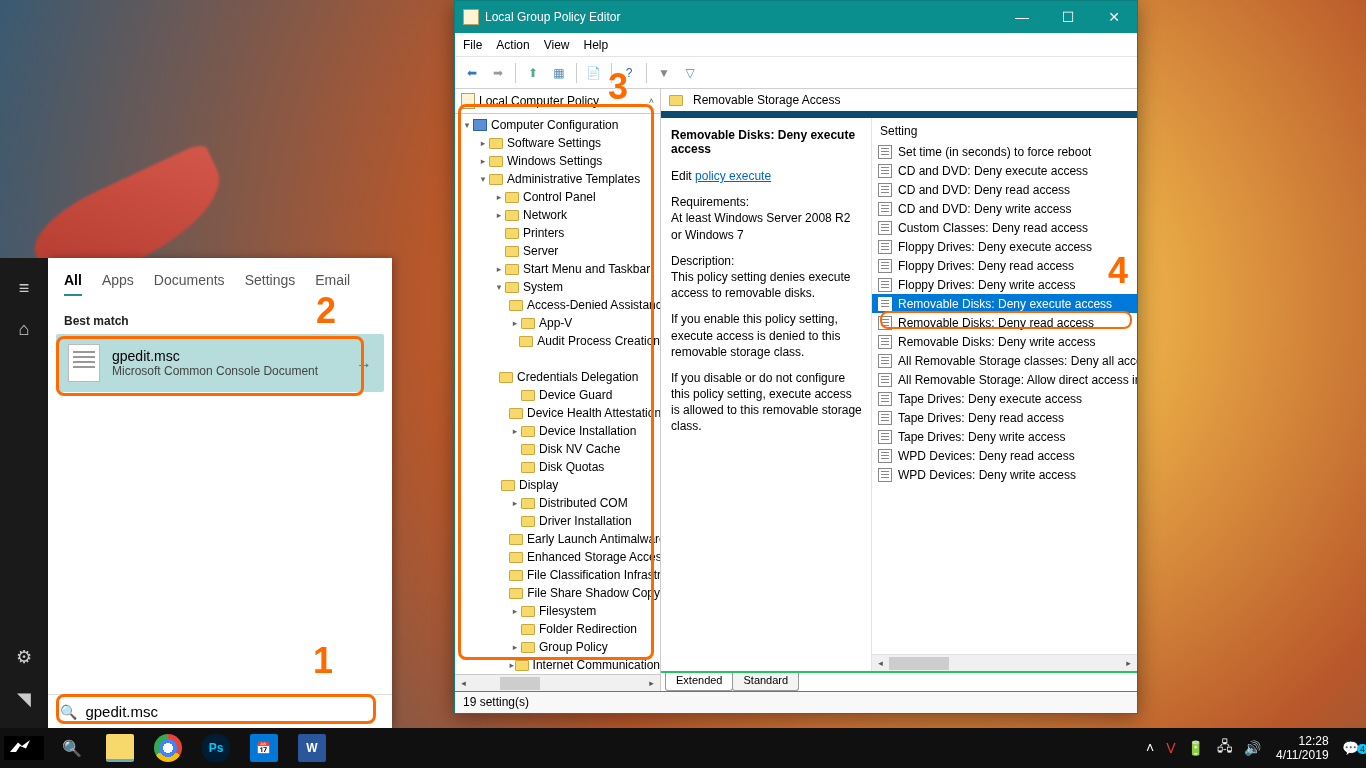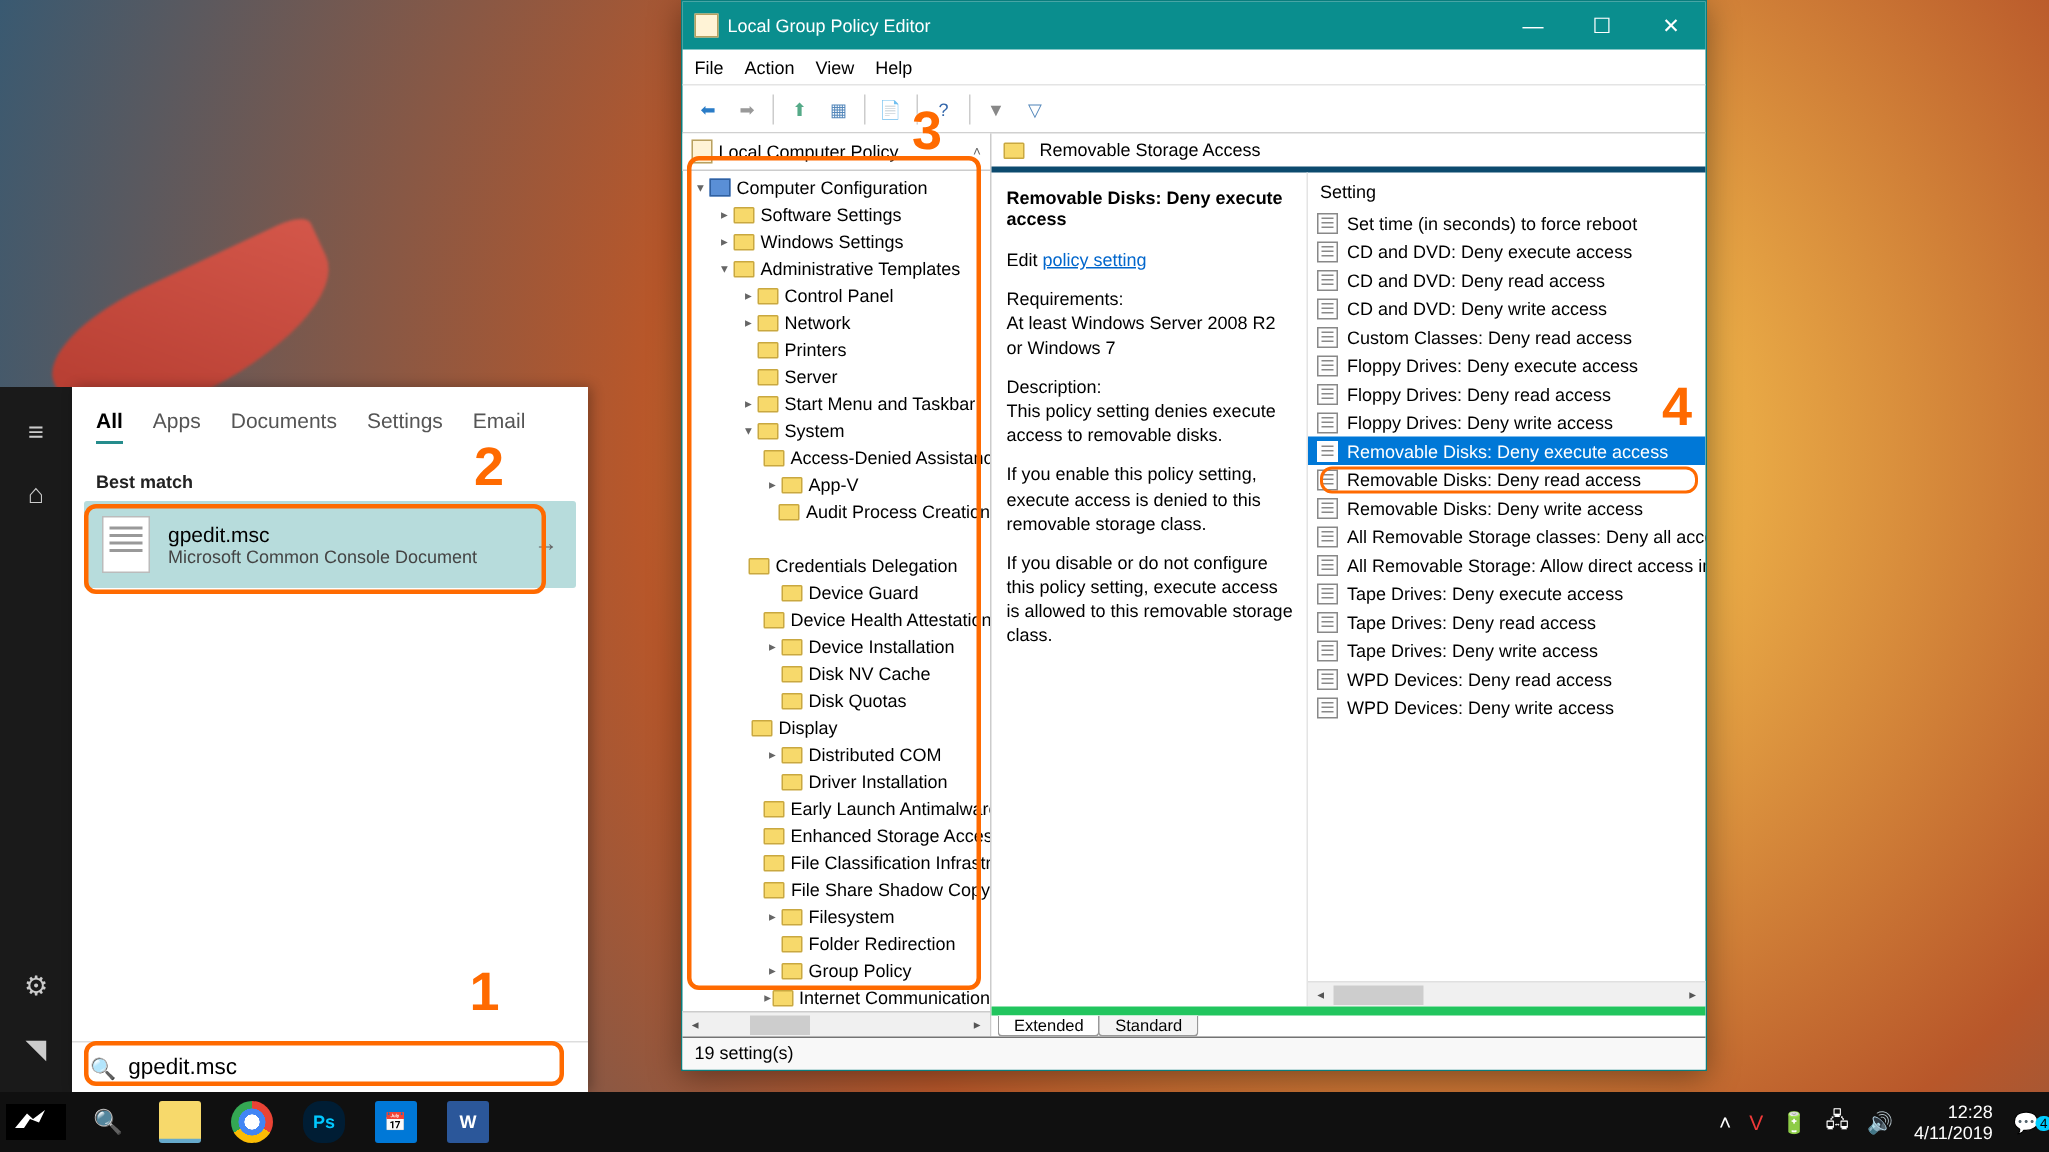--- a/index.html
+++ b/index.html
@@ -56,40 +56,40 @@
 .tree-scroll { flex: 1; overflow: hidden; font-size: 12px; padding: 2px 0; }
 .tree-row { display: flex; align-items: center; height: 18px; white-space: nowrap; cursor: pointer; }
 .chev { width: 12px; text-align: center; color: #666; font-size: 9px; }
 .folder { width: 14px; height: 11px; background: #f7d96b; border: 1px solid #c9a840; border-radius: 1px; margin-right: 4px; flex-shrink: 0; }
 .pc-ico { width: 14px; height: 12px; background: #5a8fd6; border: 1px solid #3060a0; margin-right: 4px; flex-shrink: 0; }
 .tree-hscroll { height: 17px; background: #f0f0f0; border-top: 1px solid #ccc; display: flex; align-items: center; }
 .tree-hscroll .thumb { width: 40px; height: 13px; background: #cdcdcd; margin-left: 28px; }
 .tree-hscroll .arr { width: 17px; text-align: center; font-size: 9px; color: #555; }
 
 .right-pane { flex: 1; display: flex; flex-direction: column; min-width: 0; }
-.right-header { border-bottom: 4px solid #0c4a6e; padding: 4px 8px; font-size: 12px; display: flex; align-items: center; gap: 6px; }
+.right-header { border-bottom: 7px solid #0c4a6e; padding: 4px 8px; font-size: 12px; display: flex; align-items: center; gap: 6px; }
 .right-split { flex: 1; display: flex; min-height: 0; }
 .desc-col { width: 210px; padding: 10px 8px 8px 10px; font-size: 12px; overflow: hidden; }
 .desc-col b { display: block; margin-bottom: 12px; }
 .desc-col a { color: #0066cc; text-decoration: underline; cursor: pointer; }
 .desc-col p { margin-bottom: 10px; line-height: 1.35; }
 .settings-col { flex: 1; border-left: 1px solid #e4e4e4; display: flex; flex-direction: column; min-width: 0; }
 .settings-hdr { padding: 6px 8px 4px; font-size: 12px; }
 .settings-list { flex: 1; overflow: hidden; font-size: 12px; }
 .setting-row { display: flex; align-items: center; height: 19px; padding: 0 6px; white-space: nowrap; cursor: pointer; gap: 6px; }
 .setting-row.selected { background: #0078d7; color: #fff; }
 .set-ico { width: 14px; height: 14px; border: 1px solid #888; background: #fdfdfd; position: relative; flex-shrink: 0; }
 .set-ico::before { content:''; position:absolute; left:2px; top:2px; right:2px; height:1px; background:#888; box-shadow:0 3px 0 #888,0 6px 0 #888; }
 .setting-row.selected .set-ico { border-color: #fff; }
 .settings-hscroll { height: 17px; background: #f0f0f0; border-top: 1px solid #e0e0e0; display: flex; align-items: center; }
 .settings-hscroll .arr { width: 17px; text-align: center; font-size: 9px; color: #555; }
 .settings-hscroll .track { flex:1; height:13px; position:relative; }
 .settings-hscroll .thumb { position:absolute; left:0; width:60px; height:13px; background:#cdcdcd; }
 
-.bottom-tabs { height: 20px; display: flex; border-top: 6px solid #22c55e; font-size: 11px; padding-left: 4px; background:#fff; }
+.bottom-tabs { height: 20px; display: flex; border-top: 2px solid #22c55e; font-size: 11px; padding-left: 4px; background:#fff; }
 .bottom-tabs .tab { border: 1px solid #999; border-top: none; padding: 1px 10px; margin-right: -1px; cursor: pointer; border-radius: 0 0 3px 3px; background:#fff; }
 .bottom-tabs .tab.active { background: #f4f4f4; }
 .statusbar { height: 22px; border-top: 1px solid #737373; font-size: 12px; padding: 3px 8px; background: #f8f8f8; }
 
 
 .taskbar { position: absolute; left: 0; bottom: 0; right: 0; height: 40px; background: #101010; display: flex; align-items: center; color: #fff; }
 .tb-item { width: 48px; height: 40px; display: flex; align-items: center; justify-content: center; cursor: pointer; }
 .garuda { width: 40px; height: 24px; background: #000; position: relative; }
 .garuda::after { content:''; position:absolute; left:6px; top:4px; width:20px; height:12px; background:#fff; clip-path: polygon(0 100%, 40% 20%, 60% 50%, 100% 0, 80% 70%, 50% 50%, 30% 100%); }
 .tb-right { margin-left: auto; display: flex; align-items: center; height: 40px; }
@@ -346,21 +346,21 @@
     </div>
 
     <div class="right-pane">
       <div class="right-header">
         <span class="folder"></span>
         <span>Removable Storage Access</span>
       </div>
       <div class="right-split">
         <div class="desc-col">
           <b>Removable Disks: Deny execute access</b>
-          <p><span>Edit</span> <a>policy setting</a></p>
+          <p><span>Edit</span> <a>policy execute</a></p>
           <p><span>Requirements:</span><br><span>At least Windows Server 2008 R2 or Windows 7</span></p>
           <p><span>Description:</span><br><span>This policy setting denies execute access to removable disks.</span></p>
           <p>If you enable this policy setting, execute access is denied to this removable storage class.</p>
           <p>If you disable or do not configure this policy setting, execute access is allowed to this removable storage class.</p>
         </div>
         <div class="settings-col">
           <div class="settings-hdr">Setting</div>
           <div class="settings-list" id="settings-list">
               <div class="setting-row">
                 <span class="set-ico"></span>

